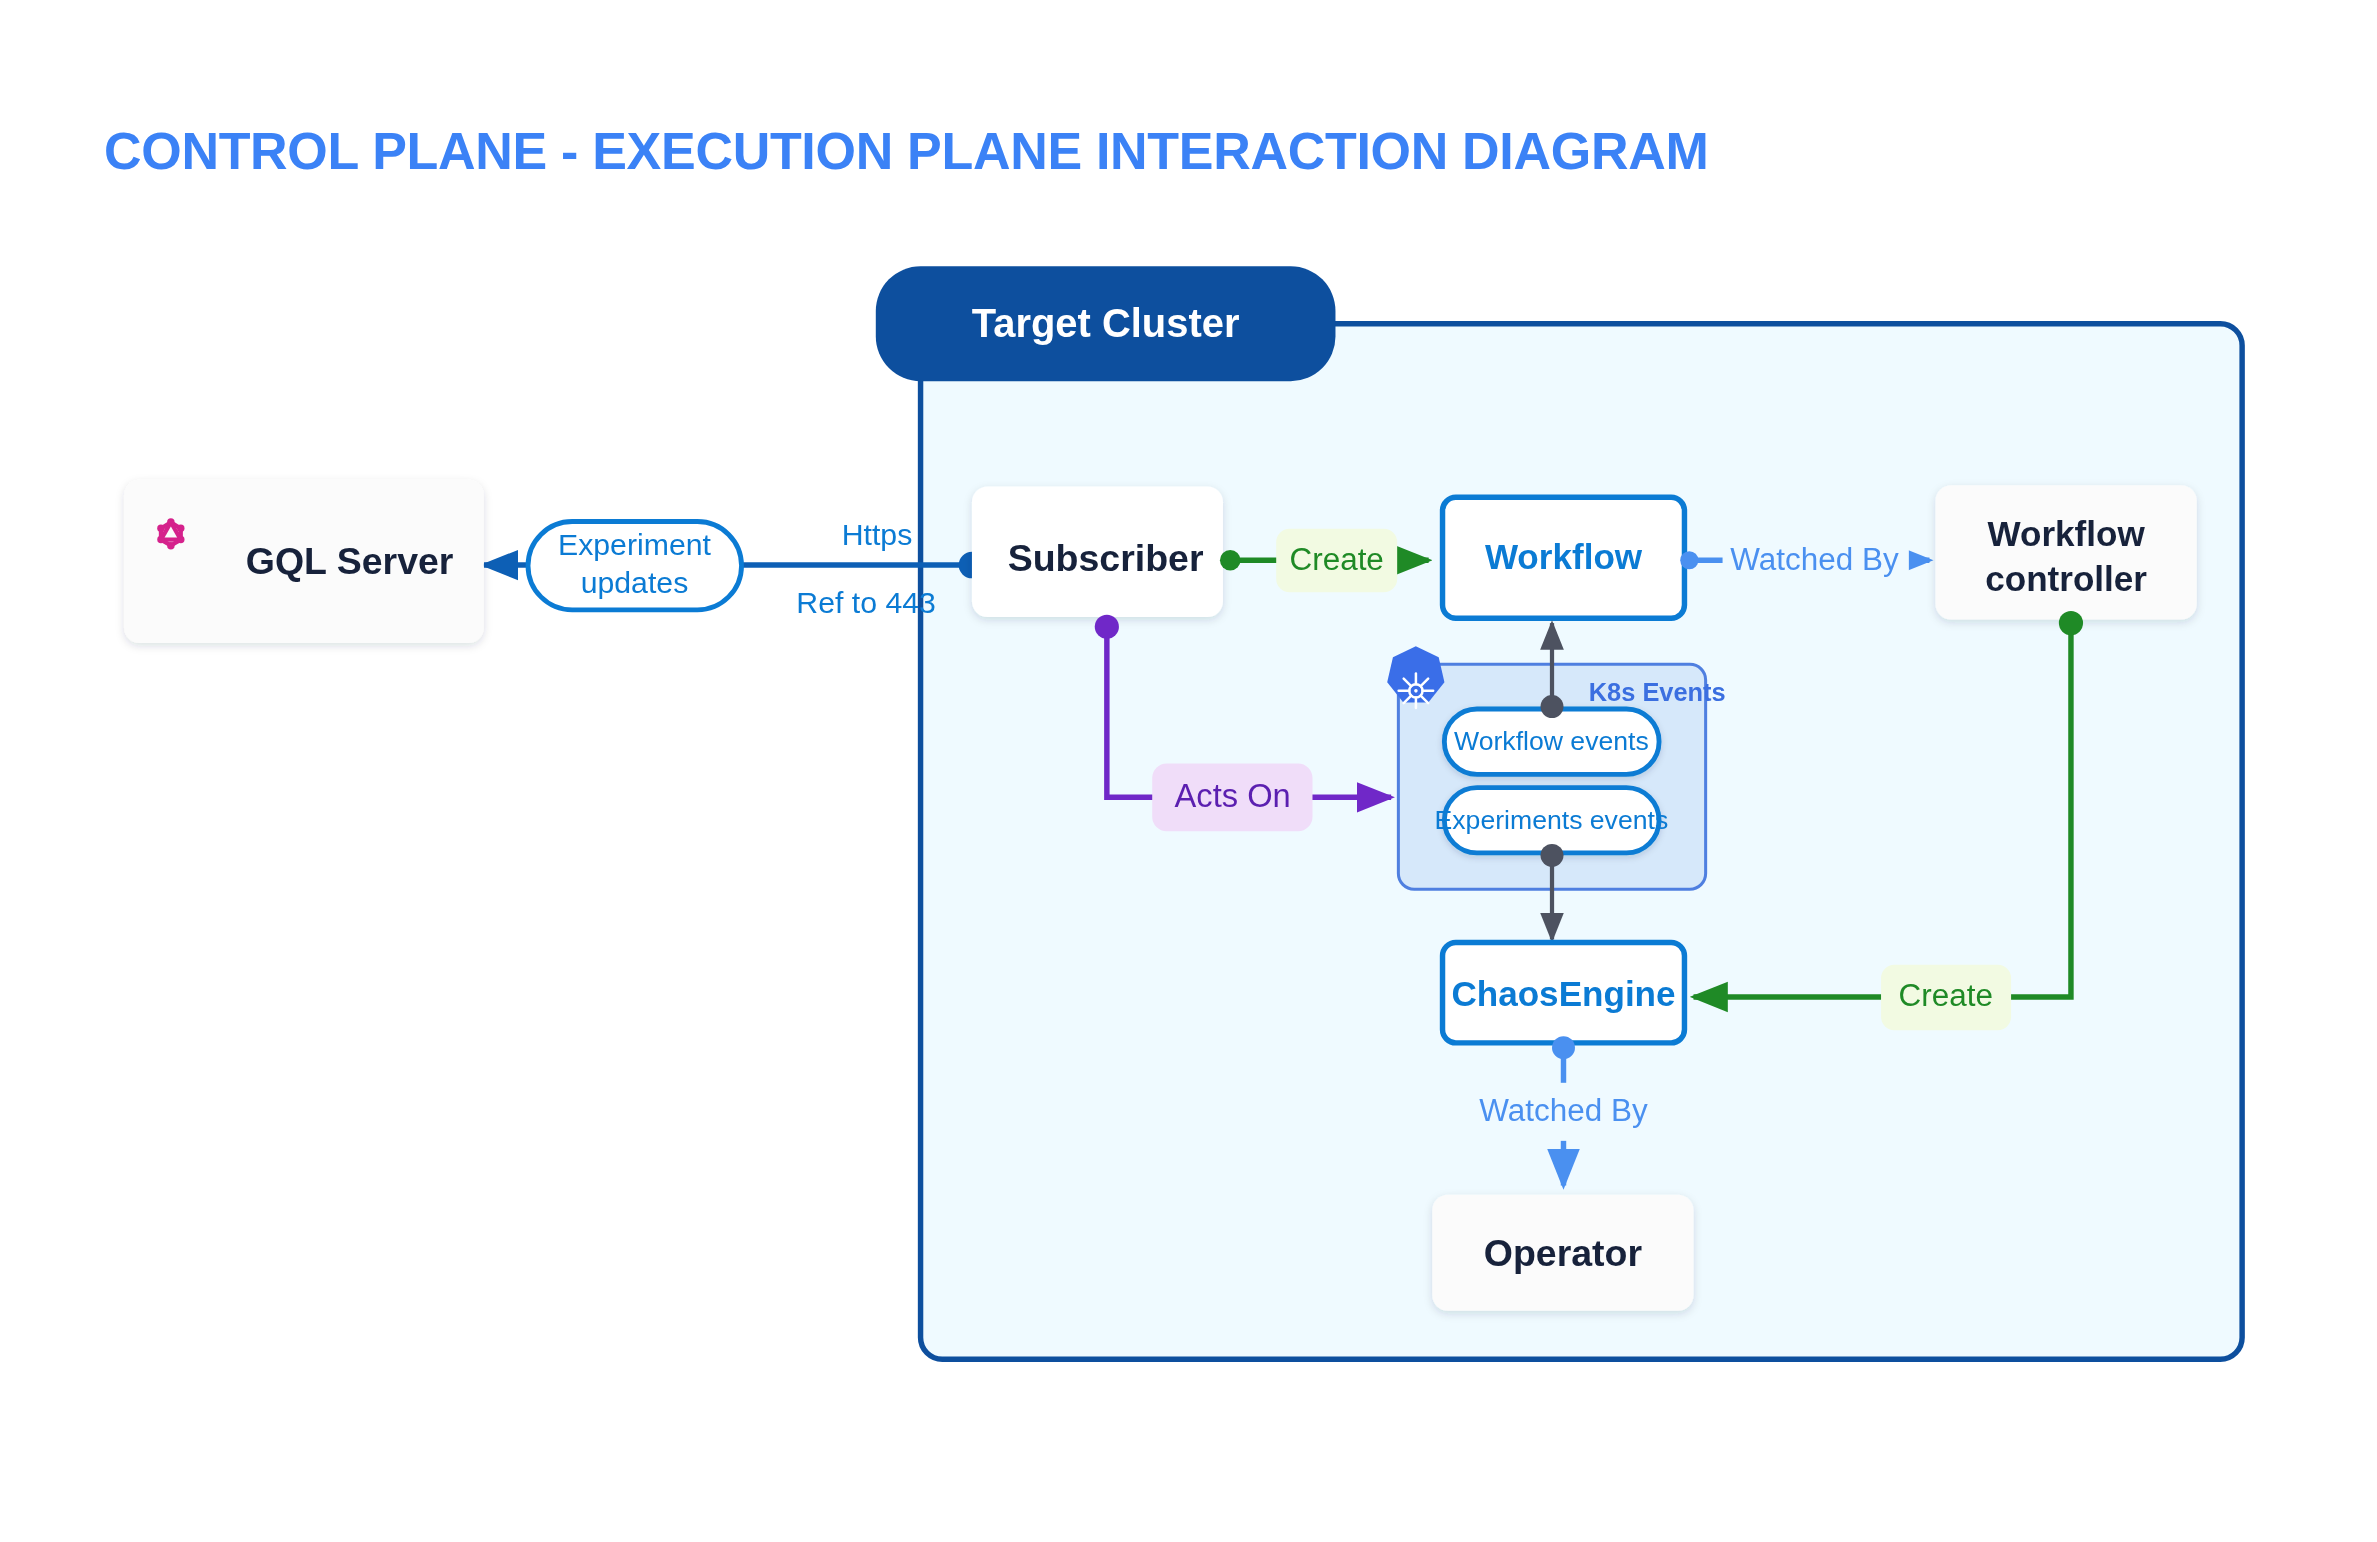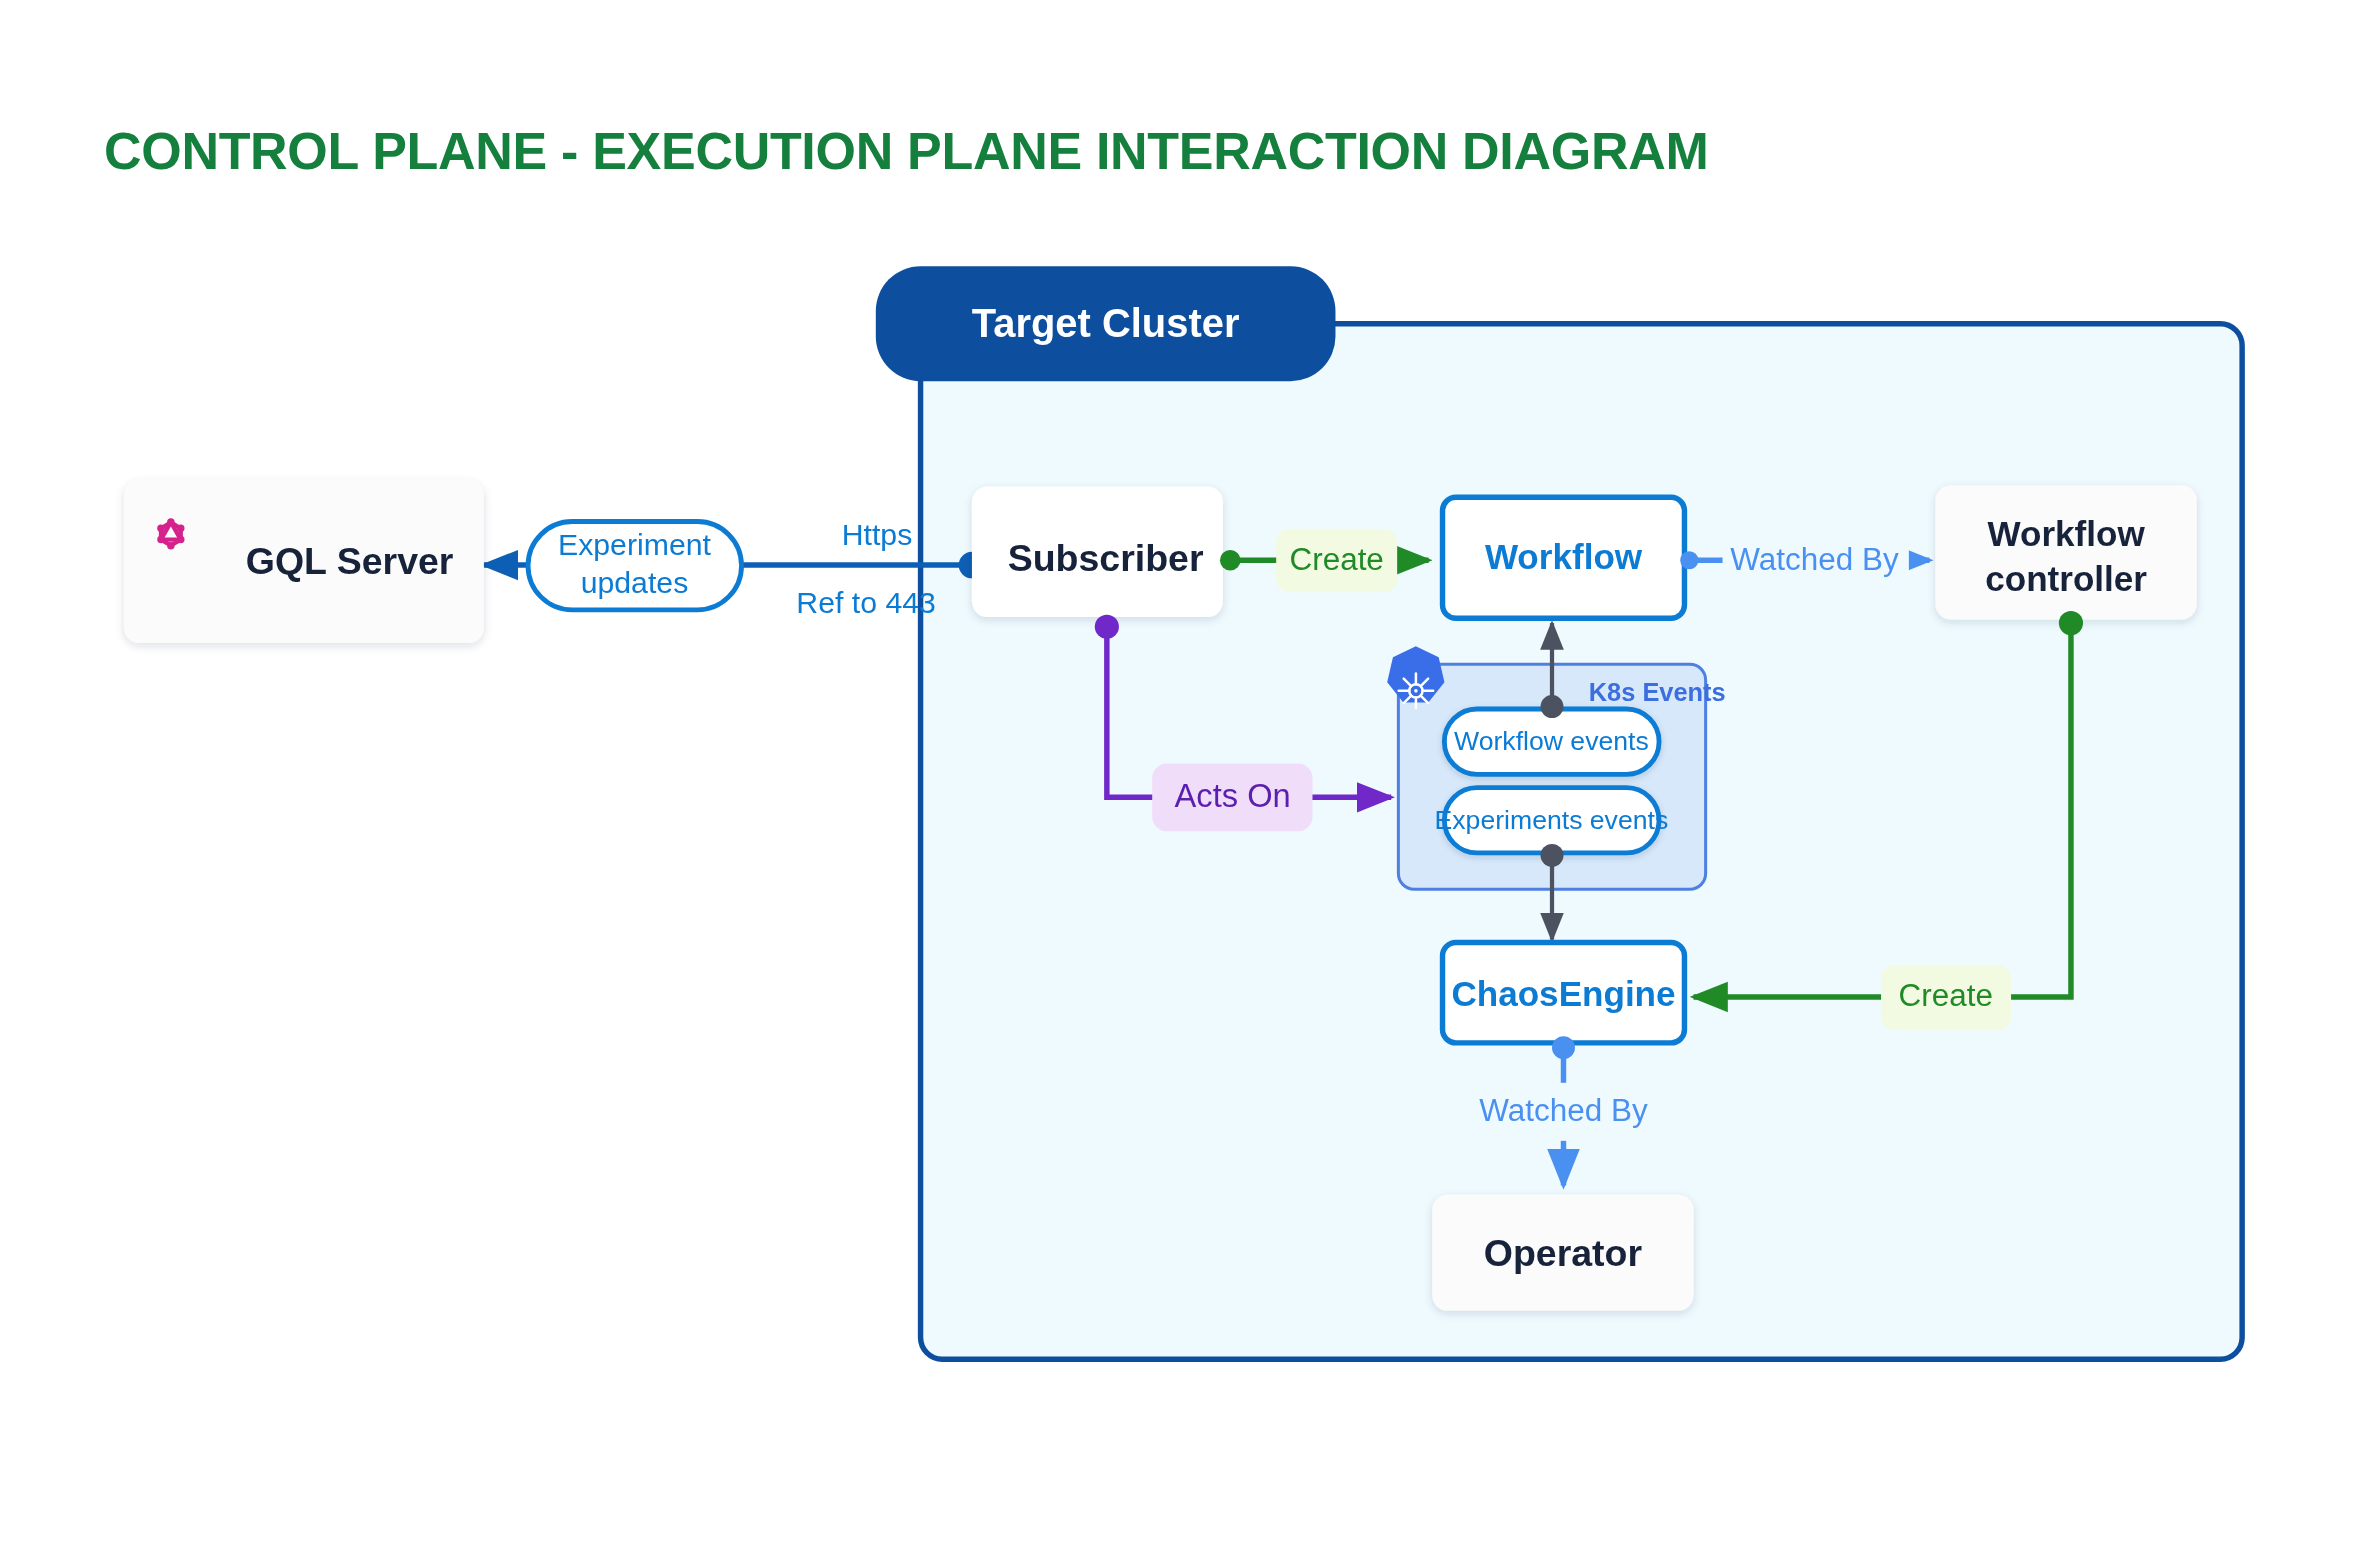--- a/index.html
+++ b/index.html
@@ -20,21 +20,21 @@
     width: 2377px;
     height: 1542px;
   }
   .page-title {
     position: absolute;
     left: 104px;
     top: 121px;
     font-size: 52px;
     font-weight: bold;
     letter-spacing: -0.3px;
-    color: #15803d;
+    color: #3b82f6;
     white-space: nowrap;
   }
   svg.diagram {
     position: absolute;
     left: 0;
     top: 0;
     width: 2377px;
     height: 1542px;
   }
   .node-label {

